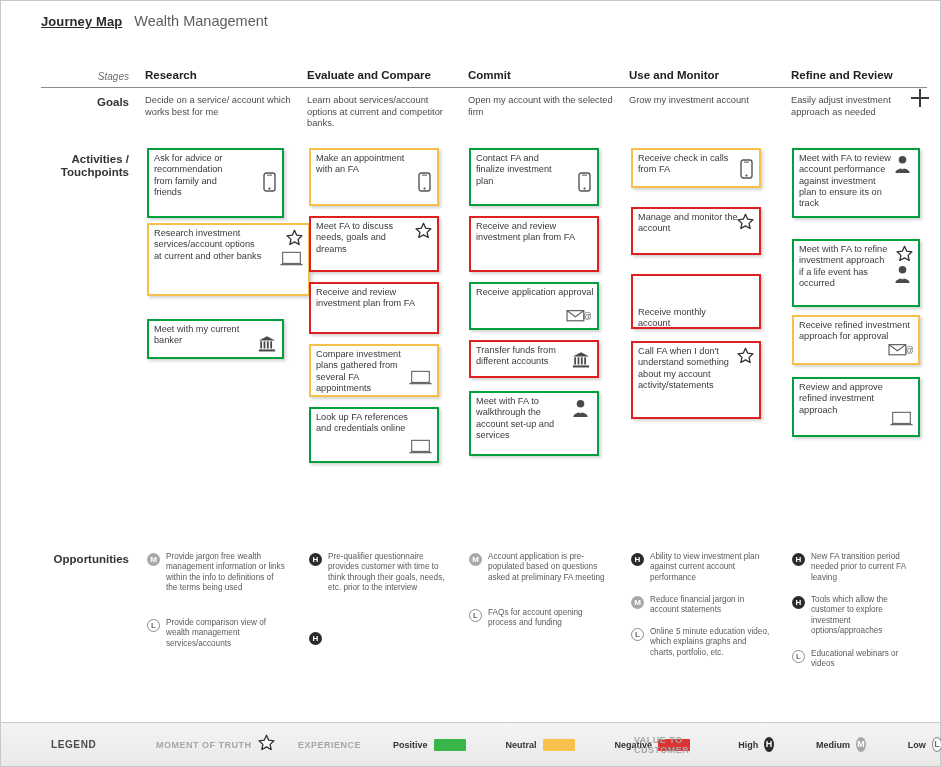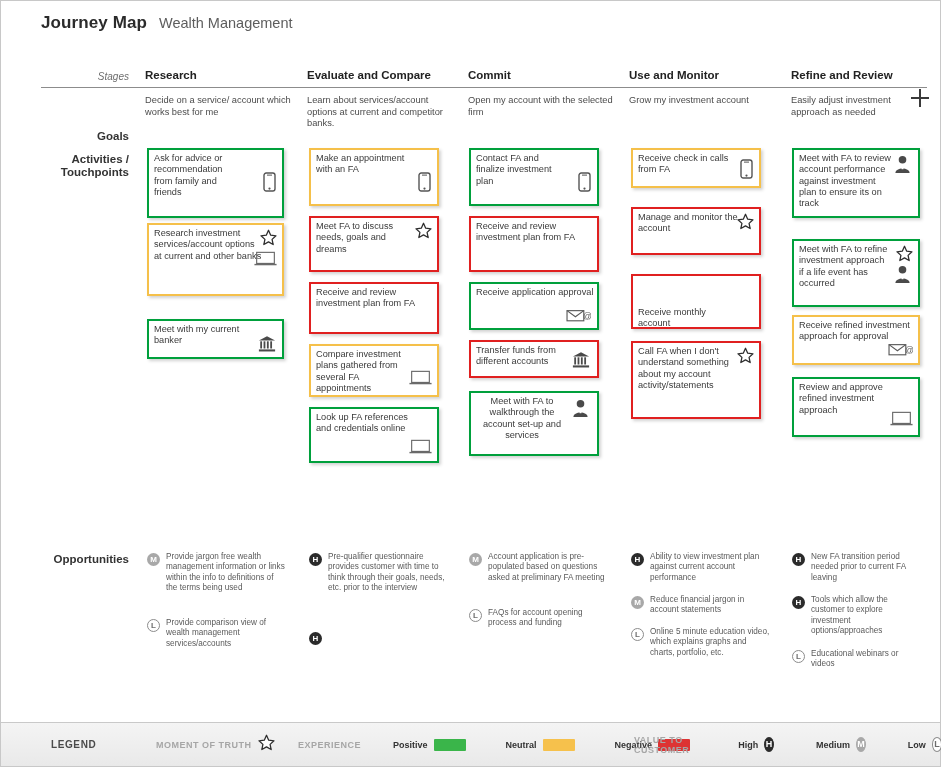--- a/index.html
+++ b/index.html
@@ -11,21 +11,21 @@
   }
   #page {
     position: relative;
     width: 941px; height: 767px;
     background: #ffffff;
     border: 1px solid #c8c8c8;
   }
 
   
   .hdr { position: absolute; left: 40px; top: 12px; display: flex; align-items: baseline; gap: 12px; }
-  .hdr-title { font-size: 17px; font-weight: bold; color: #2b2b2b; letter-spacing: .1px; }
+  .hdr-title { font-size: 13px; font-weight: bold; color: #2b2b2b; letter-spacing: .1px; text-decoration: underline; }
   .hdr-sub  { font-size: 14.5px; font-weight: normal; color: #5d5d5d; }
 
   
   .row-label {
     position: absolute; text-align: right;
     font-size: 11.5px; font-weight: bold; color: #333;
     line-height: 13px;
   }
   .stages-label {
     position: absolute; text-align: right;
@@ -109,21 +109,21 @@
 <body>
 
 <div id="page">
 
   <div class="hdr">
     <span class="hdr-title">Journey Map</span>
     <span class="hdr-sub">Wealth Management</span>
   </div>
 
   <div class="stages-label" style="left:40px;top:70px;width:88px;">Stages</div>
-  <div class="row-label" style="left:40px;top:95px;width:88px;margin-top:34px;">Goals</div>
+  <div class="row-label" style="left:40px;top:95px;width:88px;">Goals</div>
   <div class="row-label" style="left:24px;top:152px;width:104px;">
     <div>Activities /</div>
     <div>Touchpoints</div>
   </div>
   <div class="row-label" style="left:20px;top:552px;width:108px;">Opportunities</div>
 
   <div class="rule"></div>
   <div class="crosshair"></div>
 
   <div class="stage-head" style="left:144px;">Research</div>
@@ -141,21 +141,21 @@
   <div class="card green" style="left:146px;top:147px;width:137px;height:70px;">
     <div class="card-text" style="width:88px;">Ask for advice or recommendation from family and friends</div>
     <span class="card-ico ico-main" style="right:6px;top:22px;">
       <svg width="13" height="20" viewBox="0 0 13 20">
           <rect x="1" y="1" width="11" height="18" rx="2.2" fill="none" stroke="#555" stroke-width="1.4"></rect>
           <rect x="4" y="2.6" width="5" height="1" fill="#555"></rect>
           <circle cx="6.5" cy="16.6" r="1.1" fill="#555"></circle>
         </svg>
     </span>
   </div>
-  <div class="card yellow" style="left:146px;top:222px;width:137px;height:73px;">
+  <div class="card yellow" style="left:146px;top:222px;width:163px;height:73px;">
     <div class="card-text" style="width:108px;">Research investment services/account options at current and other banks</div>
     <span class="card-ico ico-star">
       <svg width="17" height="17" viewBox="0 0 20 20">
           <polygon points="10,1.5 12.6,7.3 18.8,8 14.2,12.2 15.5,18.3 10,15.2 4.5,18.3 5.8,12.2 1.2,8 7.4,7.3" fill="#fff" stroke="#2d2d2d" stroke-width="1.5" stroke-linejoin="round"></polygon>
         </svg>
     </span>
     <span class="card-ico ico-main" style="right:5px;top:26px;">
       <svg width="23" height="16" viewBox="0 0 26 18">
           <rect x="3" y="1.5" width="20" height="12.5" fill="none" stroke="#6a6a6a" stroke-width="1.3"></rect>
           <rect x="0.5" y="14.5" width="25" height="1.6" fill="#6a6a6a"></rect>
@@ -246,21 +246,21 @@
           <polygon points="10,1.5 19,6 1,6" fill="#4a4a4a"></polygon>
           <rect x="2.5" y="7" width="2" height="8" fill="#4a4a4a"></rect>
           <rect x="6.2" y="7" width="2" height="8" fill="#4a4a4a"></rect>
           <rect x="9.9" y="7" width="2" height="8" fill="#4a4a4a"></rect>
           <rect x="13.6" y="7" width="2" height="8" fill="#4a4a4a"></rect>
           <rect x="1" y="16" width="18" height="2.3" fill="#4a4a4a"></rect>
         </svg>
     </span>
   </div>
   <div class="card green" style="left:468px;top:390px;width:130px;height:65px;">
-    <div class="card-text" style="width:92px;text-align:center;">Meet with FA to walkthrough the account set-up and services</div>
+    <div class="card-text" style="width:92px;">Meet with FA to walkthrough the account set-up and services</div>
     <span class="card-ico ico-main ico-person" style="right:8px;top:6px;">
       <svg width="17" height="19" viewBox="0 0 18 20">
           <circle cx="9" cy="5" r="4" fill="#4a4a4a"></circle>
           <path d="M1.5 19 C1.5 12.5 16.5 12.5 16.5 19 Z" fill="#4a4a4a"></path>
           <rect x="8" y="10" width="2" height="5" fill="#fff"></rect>
         </svg>
     </span>
   </div>
 
   <div class="card red" style="left:630px;top:206px;width:130px;height:48px;">

